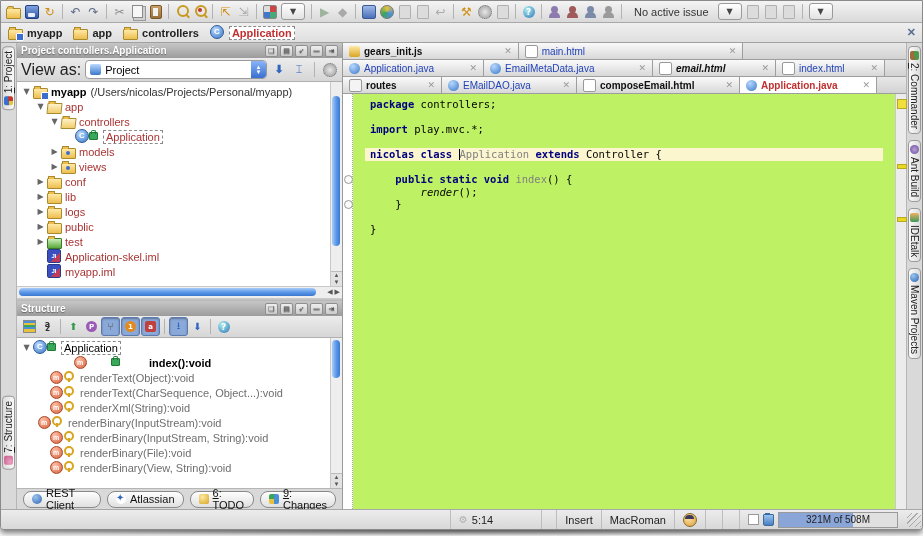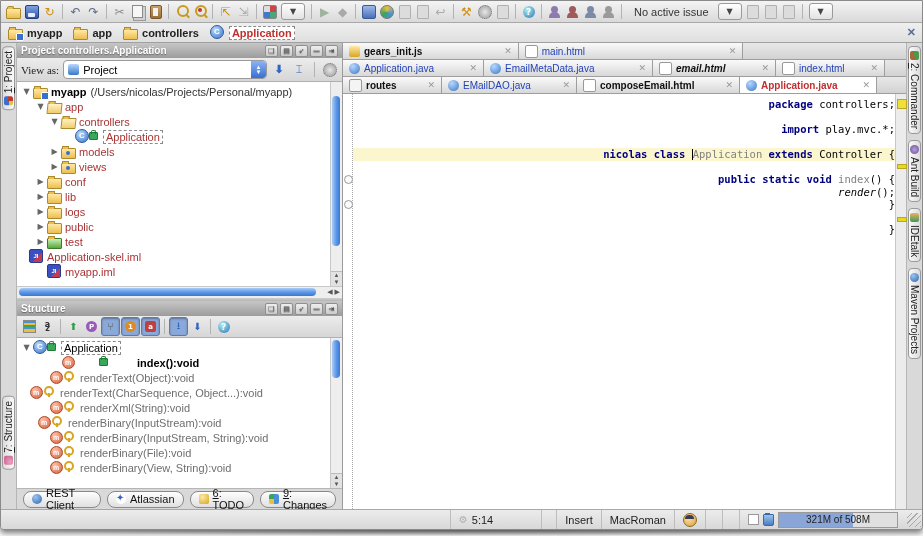--- a/index.html
+++ b/index.html
@@ -62,21 +62,21 @@
   .sico.ant-icon{background:radial-gradient(#b8a0d8,#6a4a9a);border-radius:50%;}
   .sico.idetalk-icon{background:linear-gradient(#f0b060,#3a9a5a);}
   .sico.maven-icon{background:radial-gradient(circle at 35% 30%,#9ac4f0,#2f64b0);border-radius:50%;}
 
   
   #leftcol{width:325px;display:flex;flex-direction:column;border-right:1px solid #9a9a9a;background:#e6e6e6;flex:none;}
   .panel-hdr{height:15px;background:linear-gradient(#c6c6c6,#9c9c9c);display:flex;align-items:center;padding:0 4px;color:#fff;font-size:10px;font-weight:bold;text-shadow:0 1px 1px #666;flex:none;}
   .hdr-icons{margin-left:auto;display:flex;gap:2px;}
   .hico{width:11px;height:10px;border:1px solid #8f8f8f;background:linear-gradient(#eee,#ccc);border-radius:2px;display:inline-flex;align-items:center;justify-content:center;font-size:7px;color:#555;}
   .ptoolbar{height:23px;background:linear-gradient(#ececec,#d6d6d6);border-bottom:1px solid #b0b0b0;display:flex;align-items:center;padding:0 4px;gap:4px;flex:none;}
-  .viewas-lbl{font-size:11px;color:#222;font-family:Liberation Serif, serif;}
+  .viewas-lbl{font-size:16px;color:#222;}
   .mac-select{flex:1;height:17px;border:1px solid #9a9a9a;border-radius:4px;background:#fff;display:flex;align-items:center;font-size:11px;gap:4px;padding-left:4px;overflow:hidden;}
   .mac-select .stepper{margin-left:auto;width:15px;align-self:stretch;background:linear-gradient(#8ab4f8,#3a6fd0);color:#fff;font-size:6px;display:flex;flex-direction:column;align-items:center;justify-content:center;border-radius:0 3px 3px 0;}
   .pt-ic{width:16px;height:16px;display:inline-flex;align-items:center;justify-content:center;font-size:11px;}
   .arr-dn{color:#2f64c0;font-weight:bold;}
   .tree-wrap{flex:1;background:#fff;position:relative;overflow:hidden;display:flex;min-height:0;}
   .tree{flex:1;padding-top:2px;overflow:hidden;}
   .trow{height:15px;display:flex;align-items:center;font-size:11px;white-space:nowrap;color:#000;}
   .trow .exp{width:11px;text-align:center;font-size:8px;color:#666;flex:none;}
   .trow .lab{margin-left:3px;}
   .trow .red{color:#a93434;}
@@ -122,34 +122,34 @@
   .bbtn{height:15px;border:1px solid #8a8a8a;border-radius:8px;background:linear-gradient(#fefefe,#e0e0e0);display:inline-flex;align-items:center;gap:4px;font-size:11px;color:#111;padding:0 8px;}
   .bbtn .u{text-decoration:underline;}
   .bico{width:10px;height:10px;border-radius:50%;flex:none;}
   .bico.rest-client-icon{background:radial-gradient(circle at 35% 30%,#9ac4f0,#2f64b0);}
   .bico.atlassian-icon{background:#fff;position:relative;}
   .bico.atlassian-icon::after{content:"✦";color:#2f64c0;font-size:10px;position:absolute;left:0;top:-2px;}
   .bico.todo-icon{background:radial-gradient(circle at 35% 30%,#ffe9a6,#d8a520);border-radius:2px;}
   .bico.changes-icon{background:conic-gradient(#4a90d9 0 50%,#e8c23a 0 75%,#3aa45a 0);border-radius:2px;}
 
   
-  #editor{flex:1;display:flex;flex-direction:column;min-width:0;background:#ffffff;text-align:right;}
+  #editor{flex:1;display:flex;flex-direction:column;min-width:0;background:#bef264;}
   .tabrow{height:16px;display:flex;background:#cfcfcf;border-bottom:1px solid #9e9e9e;flex:none;}
   .tab{display:inline-flex;align-items:center;gap:4px;font-size:10px;padding:0 6px;border-right:1px solid #9e9e9e;background:linear-gradient(#fafafa,#d8d8d8);color:#111;white-space:nowrap;overflow:hidden;}
   .tab.active{background:#fff;font-weight:bold;}
   .tab .x{margin-left:auto;color:#999;font-size:9px;padding-left:8px;}
   .tab.grow{flex:1;}
   .tab .tlbl.blue{color:#2242b8;} .tab .tlbl.red{color:#c03030;} .tab .tlbl.black{color:#111;font-weight:bold;}
   .fic{width:11px;height:11px;border-radius:2px;font-size:7px;font-weight:bold;color:#fff;display:inline-flex;align-items:center;justify-content:center;flex:none;}
   .fic.js-file{background:linear-gradient(#ffe9a6,#d8a520);color:#6a4a00;}
   .fic.html-file{background:#fff;border:1px solid #999;color:#2a8a3a;}
   .fic.class-file{background:radial-gradient(circle at 35% 30%,#b8d8ff,#3a78c8);border-radius:50%;}
   .fic.text-file{background:#f4f4f4;border:1px solid #999;color:#888;}
   .tabspacer{flex:1;background:linear-gradient(#e8e8e8,#d2d2d2);}
-  #editor-body{flex:1;display:flex;min-height:0;}
+  #editor-body{flex:1;display:flex;min-height:0;gap:12px;}
   #gutter{width:9px;border-right:1px dotted #a8a8a8;background:#fff;position:relative;flex:none;}
   .fold{position:absolute;left:1px;width:7px;height:7px;border:1px solid #999;border-radius:50%;background:#fafafa;}
   #code{flex:1;position:relative;overflow:hidden;font-family:"DejaVu Sans Mono",monospace;font-size:10.5px;padding-top:4px;}
   .cl{height:12.5px;line-height:12.5px;white-space:pre;padding-left:5px;}
   .cl.hl{background:#fcf6cf;}
   .seg-kw{color:#000080;font-weight:bold;}
   .seg-pl{color:#000;}
   .seg-gray{color:#808080;}
   .seg-it{color:#000;font-style:italic;}
   .caret{display:inline-block;width:1px;height:11px;background:#000;vertical-align:-2px;}
@@ -410,21 +410,21 @@
                 </span>
                 <span class="lab red">public</span>
               </div>
               <div class="trow" style="padding-left: 18px;">
                 <span class="exp glyph">▶</span>
                 <span class="tico">
                   <span class="tf green"></span>
                 </span>
                 <span class="lab red">test</span>
               </div>
-              <div class="trow" style="">
+              <div class="trow" style="padding-left: 18px;">
                 <span class="exp glyph"></span>
                 <span class="tico">
                   <span class="imlic"></span>
                 </span>
                 <span class="lab red">Application-skel.iml</span>
               </div>
               <div class="trow" style="padding-left: 18px;">
                 <span class="exp glyph"></span>
                 <span class="tico">
                   <span class="imlic"></span>
@@ -486,37 +486,37 @@
         <div class="tree-wrap">
           <div class="tree" id="structtree">
               <div class="trow" style="padding-left: 4px;">
                 <span class="exp glyph">▼</span>
                 <span class="tico">
                   <span class="cic"></span>
                 </span>
                 <span class="lockg"></span>
                 <span class="lab sel">Application</span>
               </div>
-              <div class="trow" style="padding-left: 8px; gap: 24px;">
+              <div class="trow" style="padding-left: 20px; gap: 24px;">
                 <span class="exp glyph"></span>
                 <span class="tico">
                   <span class="mic"></span>
                 </span>
                 <span class="lockg"></span>
                 <span class="lab" style="font-weight: bold;">index():void</span>
               </div>
               <div class="trow" style="padding-left: 20px;">
                 <span class="exp glyph"></span>
                 <span class="tico">
                   <span class="mic"></span>
                 </span>
                 <span class="keyy"></span>
                 <span class="lab graylab">renderText(Object):void</span>
               </div>
-              <div class="trow" style="">
+              <div class="trow" style="padding-left: 20px;">
                 <span class="exp glyph"></span>
                 <span class="tico">
                   <span class="mic"></span>
                 </span>
                 <span class="keyy"></span>
                 <span class="lab graylab">renderText(CharSequence, Object...):void</span>
               </div>
               <div class="trow" style="padding-left: 20px; text-align: right;">
                 <span class="exp glyph"></span>
                 <span class="tico">

